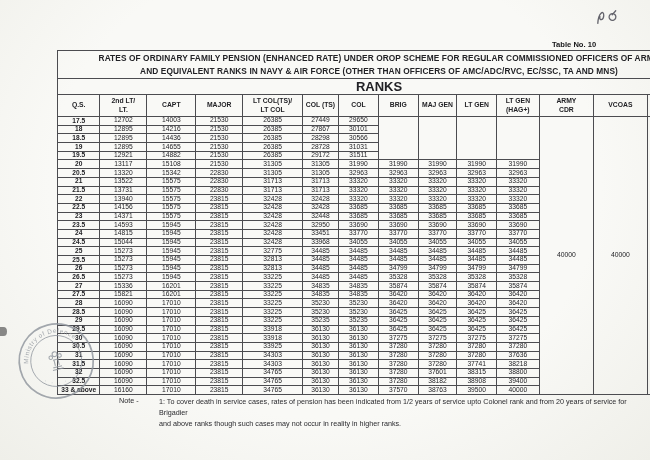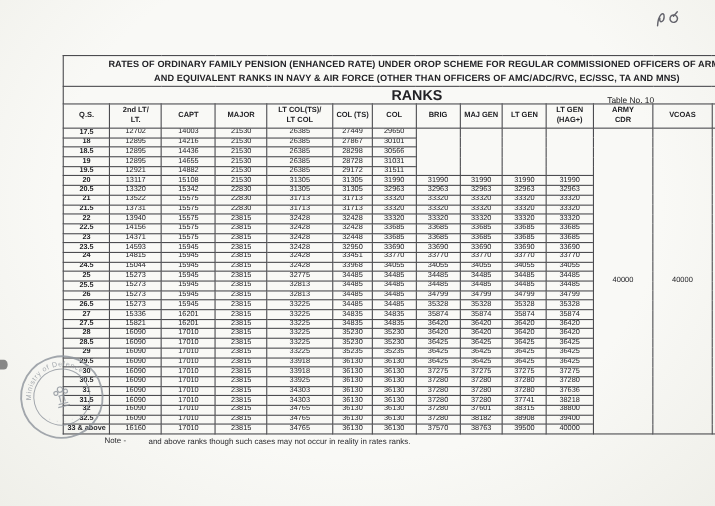--- a/index.html
+++ b/index.html
@@ -2,21 +2,21 @@
 <html><head>
 <meta charset="utf-8">
 <style>
   html,body{margin:0;padding:0;}
   body{
     width:650px;height:460px;position:relative;overflow:hidden;
     background:radial-gradient(ellipse at 50% 40%, #f9f9f6 60%, #efefe9 100%);
     font-family:"Liberation Sans", sans-serif;color:#1e1e22;
   }
   .table-label{
-    position:absolute;top:40px;left:552px;font-size:7.6px;font-weight:normal;color:#161618;margin-top:47px;
+    position:absolute;top:40px;left:552px;font-size:7.6px;font-weight:bold;color:#161618;
   }
   table.pension{
     position:absolute;left:57px;top:50px;width:644px;
     border-collapse:collapse;table-layout:fixed;
     border:1.6px solid #26262a;background:transparent;
   }
   table.pension th, table.pension td{
     border:1px solid #4c4c50;text-align:center;vertical-align:middle;
     padding:0;color:#222226;overflow:hidden;
   }
@@ -30,21 +30,21 @@
     white-space:pre-line;color:#1a1a1e;
   }
   td{height:7.7px;font-size:6.7px;line-height:1;}
   td.qs{font-weight:bold;font-size:6.6px;}
   td.blank{background:transparent;}
   td.tail{vertical-align:bottom;padding-bottom:5px;font-size:6.8px;}
   .note{
     position:absolute;left:95px;top:396px;width:540px;
     font-size:7.2px;color:#2a2a2e;display:flex;
   }
-  .note .note-label{width:40px;flex:none;}
+  .note .note-label{width:40px;flex:none;margin-left:24px;}
   .note .note-body{line-height:1.55;}
   .stamp{
     position:absolute;left:14px;top:314px;width:84px;height:92px;
     transform:rotate(-14deg);opacity:.8;
   }
   .hand-mark{position:absolute;left:590px;top:5px;width:34px;height:24px;opacity:.85;}
   .edge-smudge{
     position:absolute;left:0;top:327px;width:7px;height:9px;
     background:#2e2e30;opacity:.55;border-radius:0 50% 50% 0;
   }
@@ -503,21 +503,22 @@
         <td>38763</td>
         <td>39500</td>
         <td>40000</td>
       </tr>
     </tbody>
 </table>
 
 <div class="note">
   <div class="note-label">Note -</div>
   <div class="note-body">
-    <div>and above ranks though such cases may not occur in reality in rates ranks.</div>
+    <div>1:  To cover death in service cases, rates of pension has been indicated from 1/2 years of service upto Colonel rank and from 20 years of service for Brigadier</div>
+    <div>and above ranks though such cases may not occur in reality in higher ranks.</div>
   </div>
 </div>
 
 <svg class="stamp" viewBox="0 0 84 92">
   <g fill="none" stroke="#8e949c">
     <circle cx="42" cy="47" r="37" stroke-width="1.7"></circle>
     <circle cx="42" cy="47" r="25.5" stroke-width="0.9"></circle>
     <path id="stamp-arc-top" d="M 14,47 A 28,28 0 0 1 70,47" stroke="none"></path>
     <path id="stamp-arc-bot" d="M 21,60 A 26,26 0 0 0 63,60" stroke="none"></path>
     <g stroke-width="1.1">

